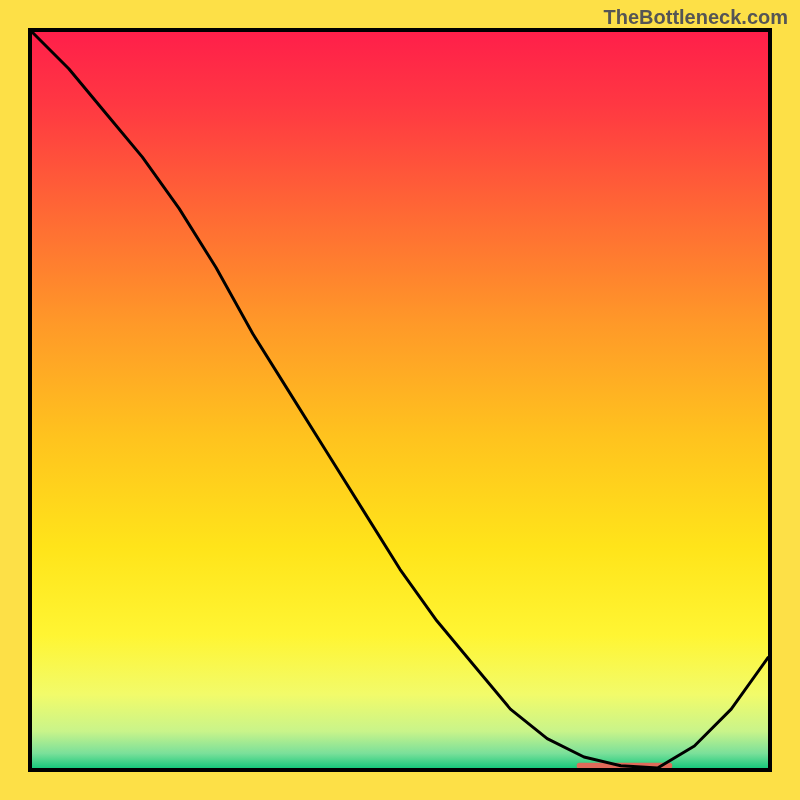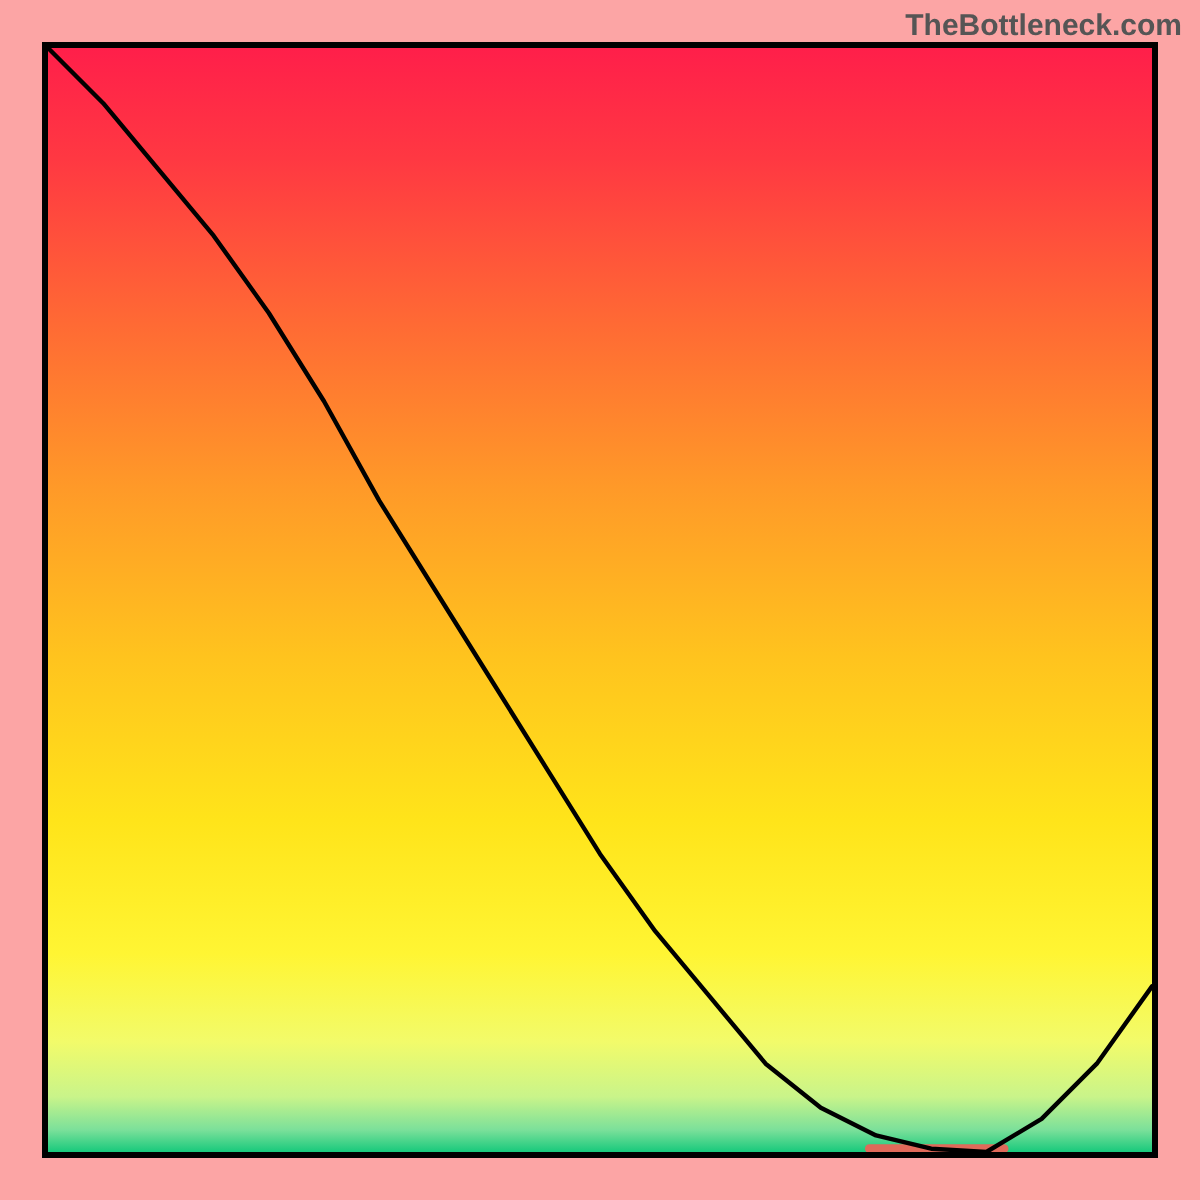--- a/index.html
+++ b/index.html
@@ -1,17 +1,17 @@
 <!DOCTYPE html>
 <html><head>
   <meta charset="utf-8">
   <style>
     * { margin: 0; padding: 0; box-sizing: border-box; }
     html, body { width: 800px; height: 800px; background: #ffffff; font-family: Arial, sans-serif; }
-    .container { width: 800px; height: 800px; position: relative; background: #fca5a5; }
+    .container { width: 800px; height: 800px; position: relative; background: #fde047; }
     .attribution { position: absolute; top: 6px; right: 12px; font-size: 20px; font-weight: bold; color: #555555; }
     .plot-frame { position: absolute; top: 28px; left: 28px; width: 744px; height: 744px; border: 4px solid #000000; }
     .plot-area { position: absolute; top: 0; left: 0; width: 100%; height: 100%; }
     .gradient-bg { position: absolute; inset: 0; }
     .curve { position: absolute; inset: 0; }
   </style>
 </head>
 <body>
 
 <div class="container">

